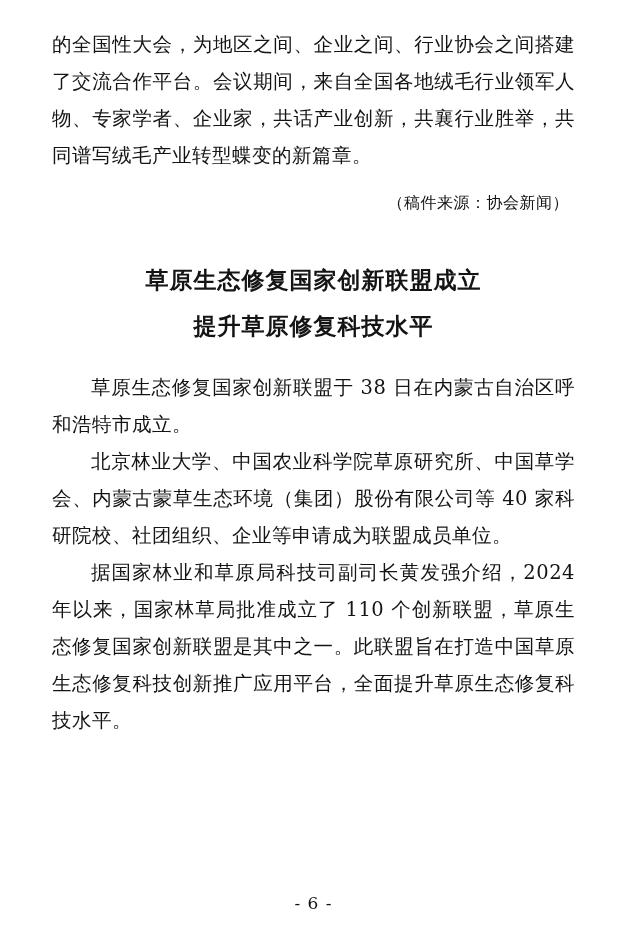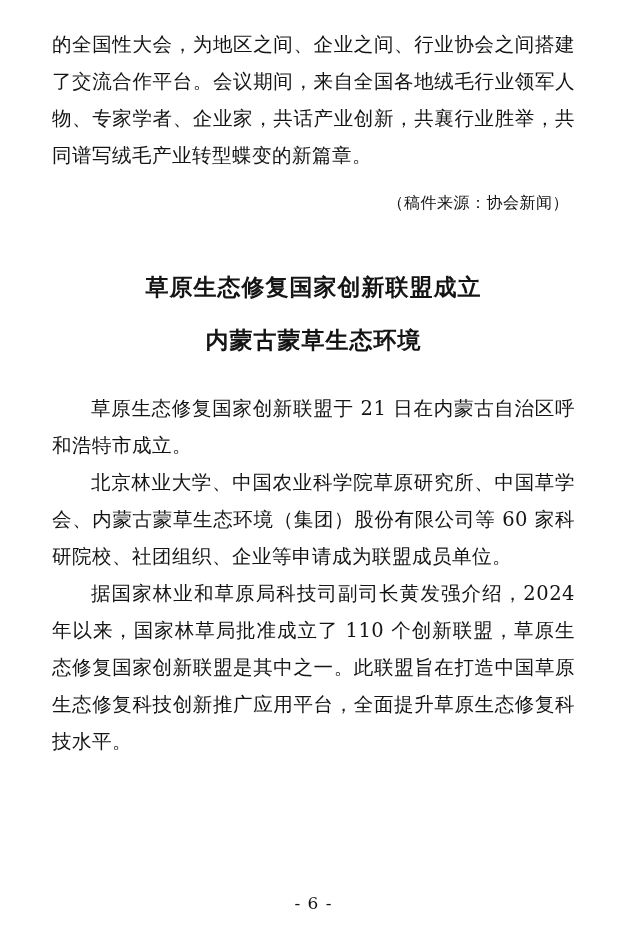--- a/index.html
+++ b/index.html
@@ -49,21 +49,21 @@
   .spacer-sm {
     height: 10px;
   }
   .title {
     font-family: "DejaVu Serif", "Liberation Serif", serif;
     font-weight: bold;
     font-size: 23px;
     line-height: 42px;
     text-align: center;
     letter-spacing: 1px;
-    margin: 11px;
+    margin: 4px;
   }
   .page-number {
     position: absolute;
     left: 0;
     right: 0;
     bottom: 22px;
     text-align: center;
     font-size: 17px;
     letter-spacing: 1px;
     color: #141414;
@@ -76,23 +76,23 @@
 
   <p class="para">的全国性大会，为地区之间、企业之间、行业协会之间搭建了交流合作平台。会议期间，来自全国各地绒毛行业领军人物、专家学者、企业家，共话产业创新，共襄行业胜举，共同谱写绒毛产业转型蝶变的新篇章。</p>
 
   <div class="spacer-sm"></div>
 
   <p class="right">（稿件来源：协会新闻）</p>
 
   <div class="spacer-lg"></div>
 
   <h1 class="title">草原生态修复国家创新联盟成立</h1>
-  <h1 class="title">内蒙古蒙草生态环境</h1>
+  <h1 class="title">提升草原修复科技水平</h1>
 
   <div class="spacer-md"></div>
 
-  <p class="para indent">草原生态修复国家创新联盟于 21 日在内蒙古自治区呼和浩特市成立。</p>
-  <p class="para indent">北京林业大学、中国农业科学院草原研究所、中国草学会、内蒙古蒙草生态环境（集团）股份有限公司等 60 家科研院校、社团组织、企业等申请成为联盟成员单位。</p>
+  <p class="para indent">草原生态修复国家创新联盟于 38 日在内蒙古自治区呼和浩特市成立。</p>
+  <p class="para indent">北京林业大学、中国农业科学院草原研究所、中国草学会、内蒙古蒙草生态环境（集团）股份有限公司等 40 家科研院校、社团组织、企业等申请成为联盟成员单位。</p>
   <p class="para indent">据国家林业和草原局科技司副司长黄发强介绍，2024 年以来，国家林草局批准成立了 110 个创新联盟，草原生态修复国家创新联盟是其中之一。此联盟旨在打造中国草原生态修复科技创新推广应用平台，全面提升草原生态修复科技水平。</p>
 
   <div class="page-number">- 6 -</div>
 
 </div>
 
 </body></html>

